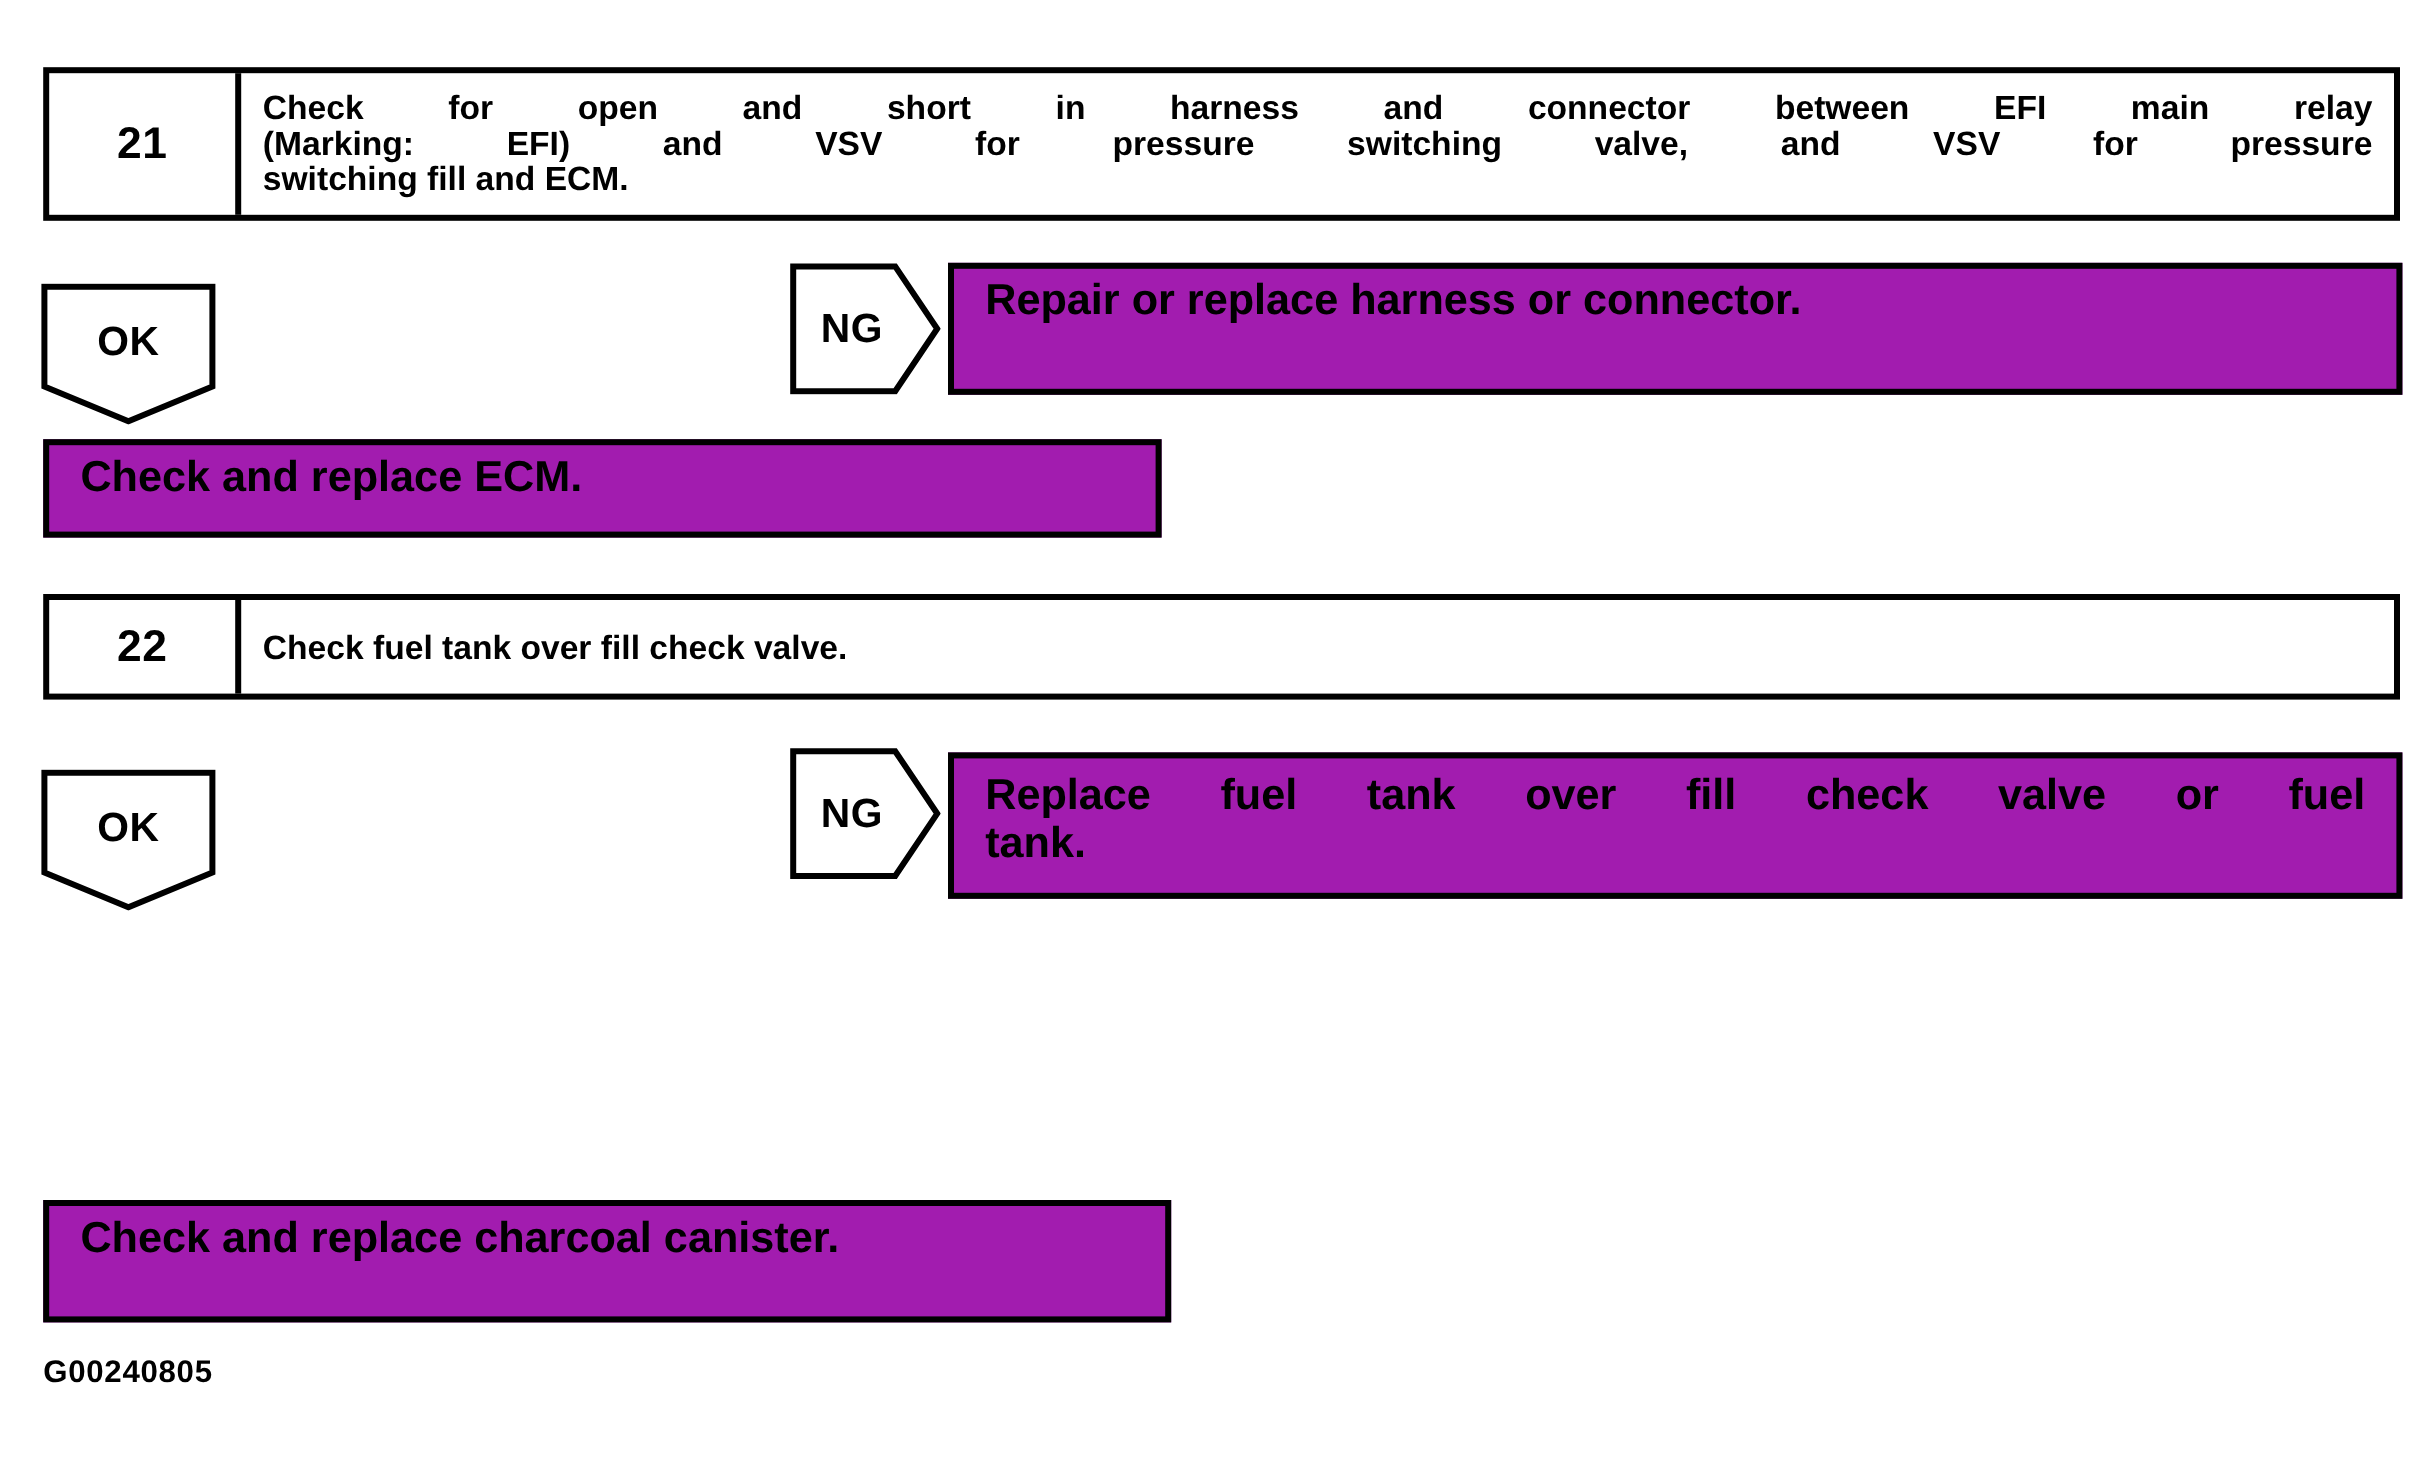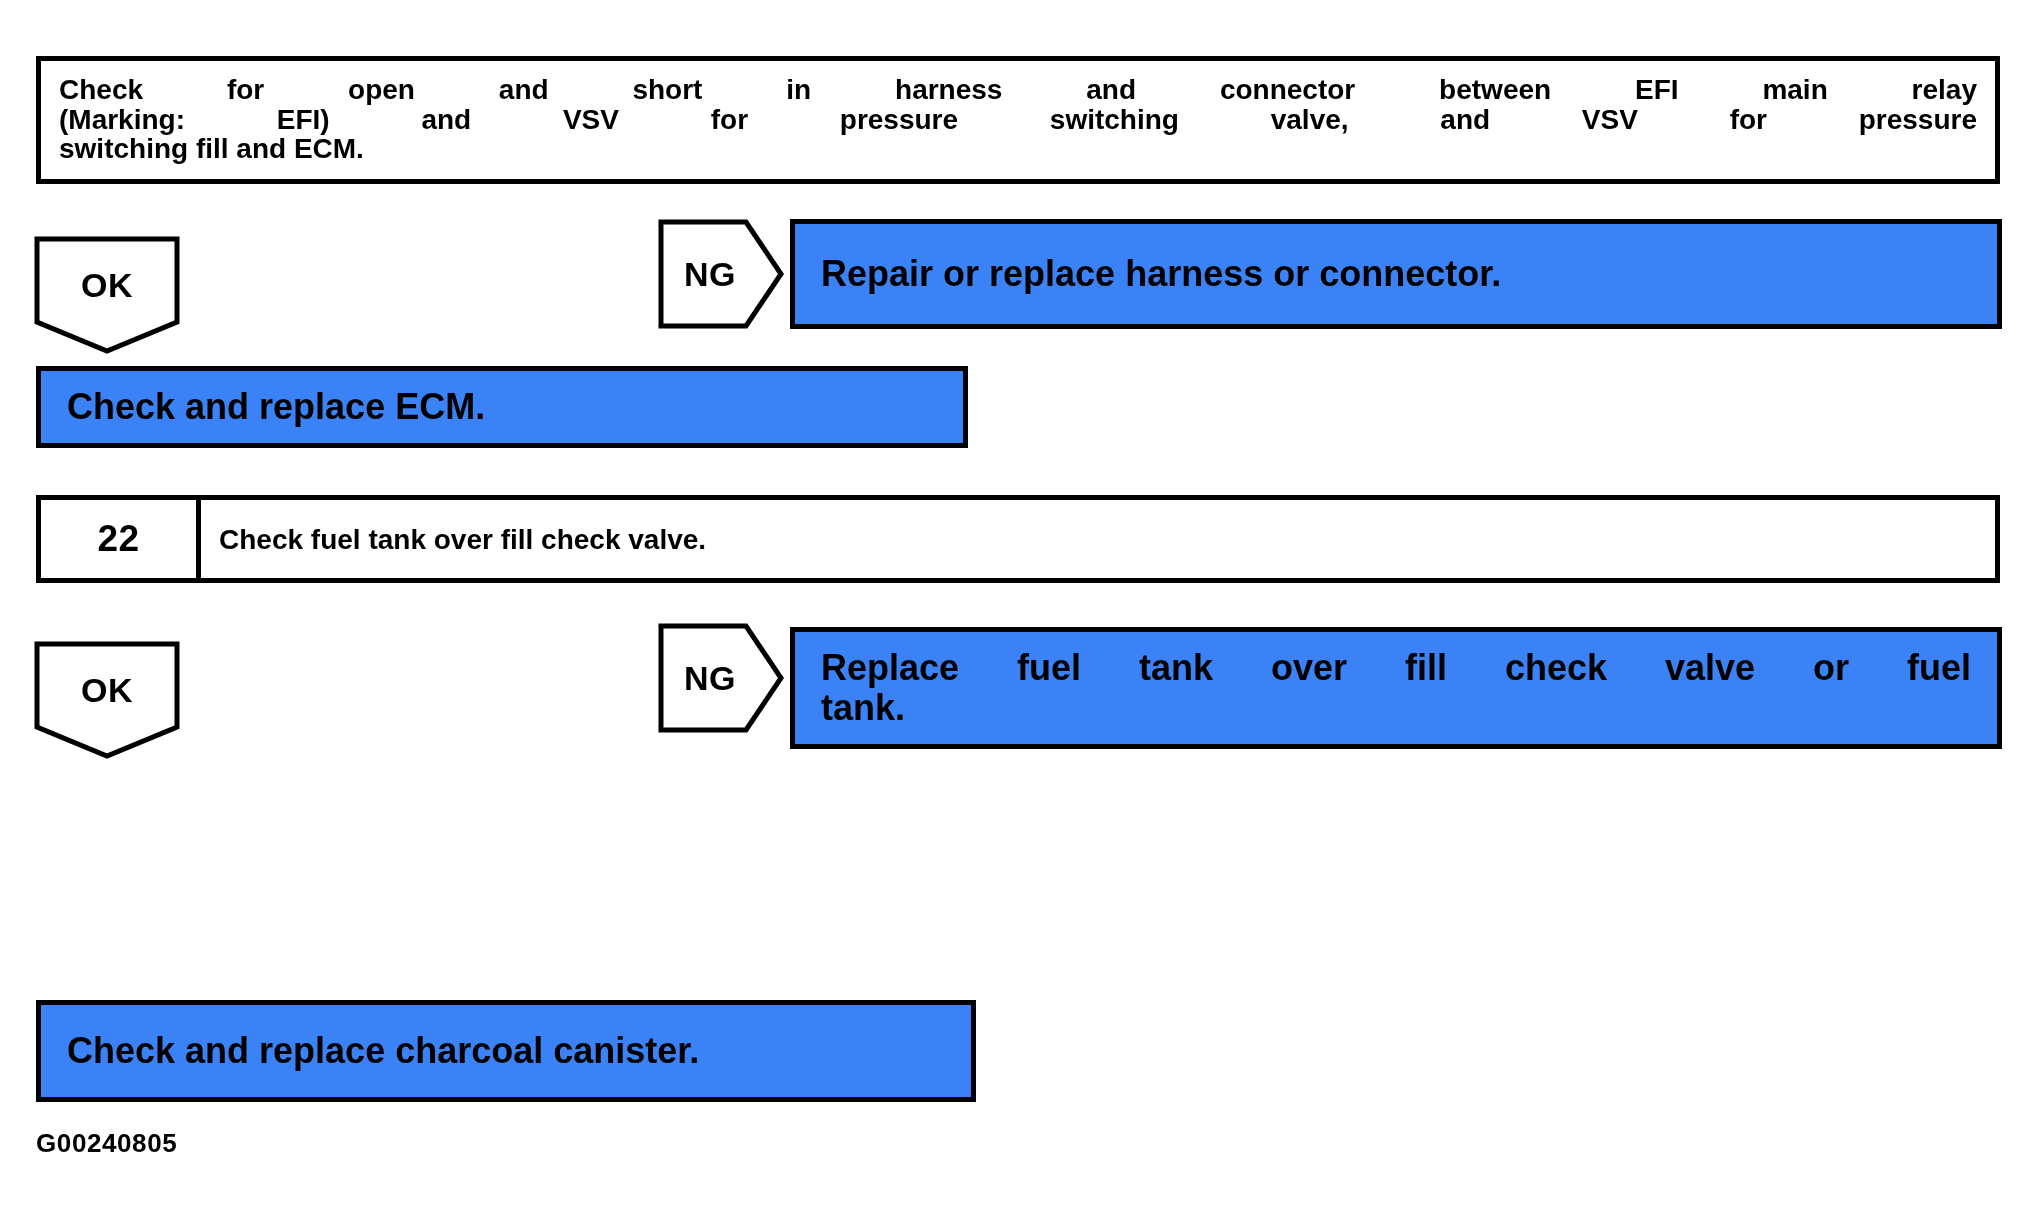--- a/index.html
+++ b/index.html
@@ -56,24 +56,24 @@
   }
   .step-text.multiline {
     align-items: flex-start;
     padding-top: 14px;
   }
 
   
   .action-box {
     position: absolute;
     border: 5px solid #000;
-    background: #3b82f6;
-    box-sizing: border-box;
-    display: flex;
-    align-items: center;
+    background: #a21caf;
+    box-sizing: border-box;
+    display: flex;
+    align-items: flex-start;
     padding: 6px 26px;
     font-size: 36px;
     font-weight: bold;
     line-height: 1.12;
   }
 
   
   .ok-shape {
     position: absolute;
     box-sizing: border-box;
@@ -127,20 +127,21 @@
   .two-line-justify .ln2 {
     display: block;
   }
 </style>
 </head>
 <body>
 
 <div class="canvas">
 
   <div class="step-box" style="left:36px; top:56px; width:1964px; height:128px;">
+    <div class="step-num">21</div>
     <div class="step-text multiline">
       <span class="two-line-justify">
         <span class="ln1">Check for open and short in harness and connector between EFI main relay</span>
         <span class="ln1">(Marking: EFI) and VSV for pressure switching valve, and VSV for pressure</span>
         <span class="ln2">switching fill and ECM.</span>
       </span>
     </div>
   </div>
 
   <div class="ok-shape" style="left:34px; top:236px; width:146px; height:118px;">

